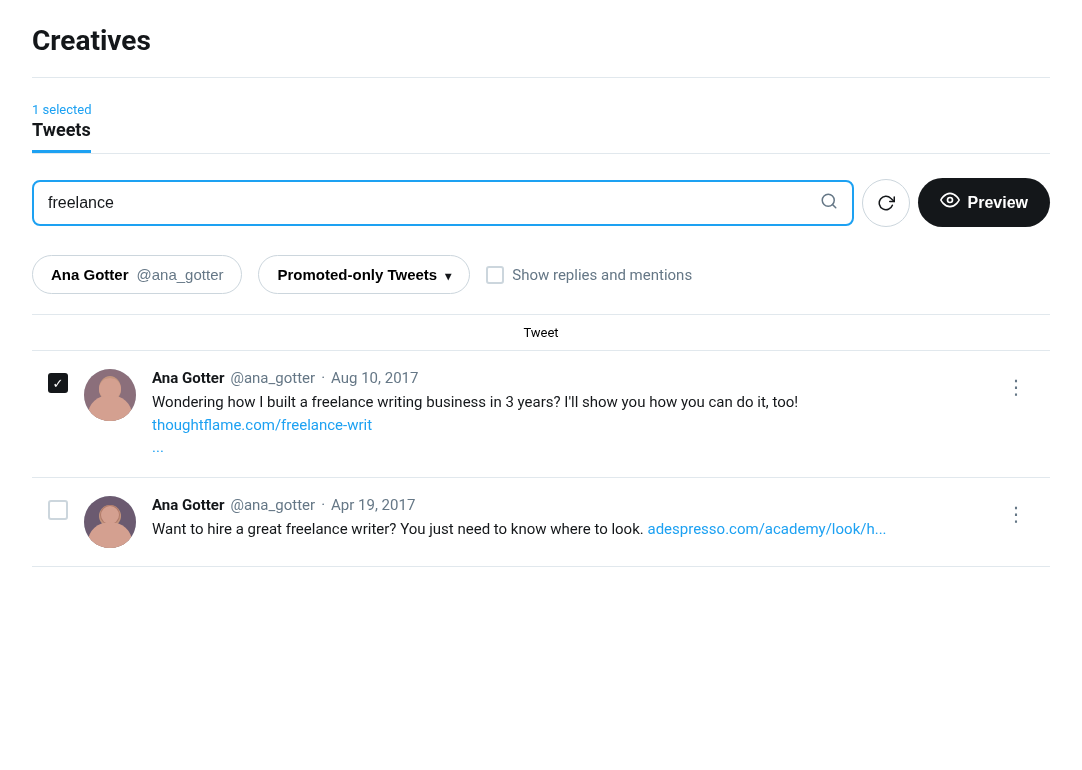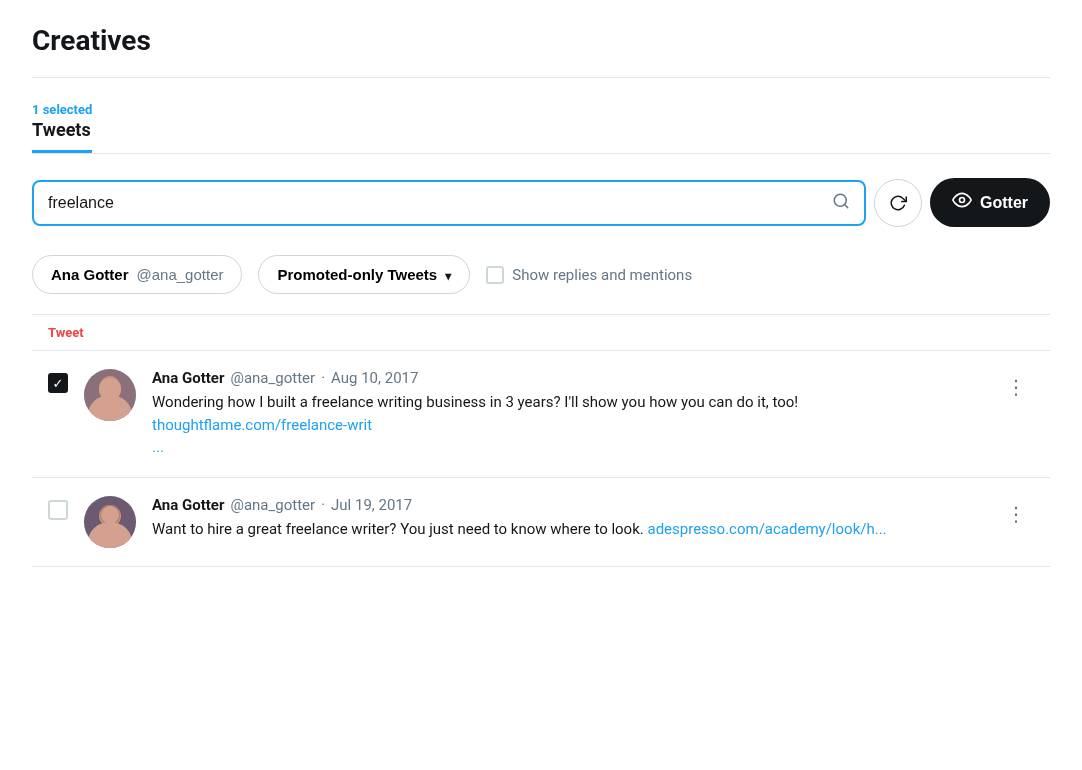--- a/index.html
+++ b/index.html
@@ -35,21 +35,21 @@
       cursor: pointer;
       padding-bottom: 10px;
       border-bottom: 3px solid transparent;
     }
     .tab.active {
       border-bottom: 3px solid #1da1f2;
     }
     .tab-count {
       font-size: 13px;
       color: #657786;
-      font-weight: 700;
+      font-weight: 400;
       margin-bottom: 2px;
     }
     .tab.active .tab-count {
       color: #1da1f2;
     }
     .tab-label {
       font-size: 18px;
       font-weight: 700;
       color: #14171a;
     }
@@ -179,24 +179,25 @@
       display: inline-block;
     }
     
     .tweet-table {
       width: 100%;
       border-top: 1px solid #e1e8ed;
     }
     .table-header {
       padding: 10px 16px;
       font-size: 13px;
-      font-weight: 700;
-      color: #ef4444;
+      font-weight: 400;
+      color: #000000;
       text-transform: none;
       border-bottom: 1px solid #e1e8ed;
+      text-align: center;
     }
     .tweet-row {
       display: flex;
       align-items: flex-start;
       padding: 18px 16px;
       border-bottom: 1px solid #e1e8ed;
       gap: 16px;
     }
     .tweet-checkbox {
       margin-top: 4px;
@@ -307,21 +308,21 @@
         <path d="M20.49 15a9 9 0 1 1-2.12-9.36L23 10"></path>
       </svg>
     </button>
     <button class="preview-btn">
       <span class="eye-icon">
         <svg width="20" height="20" viewBox="0 0 24 24" fill="none" stroke="#fff" stroke-width="2" stroke-linecap="round" stroke-linejoin="round">
           <path d="M1 12s4-8 11-8 11 8 11 8-4 8-11 8-11-8-11-8z"></path>
           <circle cx="12" cy="12" r="3"></circle>
         </svg>
       </span>
-      <span>Gotter</span>
+      <span>Preview</span>
     </button>
   </div>
 
   <div class="filter-row">
     <button class="author-btn">
       <span class="author-name">Ana Gotter</span>
       <span class="author-handle">@ana_gotter</span>
     </button>
     <button class="tweet-type-btn">
       <span>Promoted-only Tweets</span>
@@ -378,21 +379,21 @@
           <circle cx="26" cy="19" r="10" fill="#b07a6a"></circle>
           <circle cx="26" cy="19" r="9" fill="#d4a090"></circle>
           <ellipse cx="26" cy="46" rx="22" ry="20" fill="#d4a090"></ellipse>
         </svg>
       </div>
       <div class="tweet-content">
         <div class="tweet-meta">
           <span class="tweet-author-name">Ana Gotter</span>
           <span class="tweet-author-handle">@ana_gotter</span>
           <span class="tweet-dot">·</span>
-          <span class="tweet-date">Jul 19, 2017</span>
+          <span class="tweet-date">Apr 19, 2017</span>
         </div>
         <div class="tweet-text">
           <span>Want to hire a great freelance writer? You just need to know where to look.</span>
           <a class="tweet-link" href="#"> adespresso.com/academy/look/h...</a>
         </div>
       </div>
       <div class="more-btn">⋮</div>
     </div>
 
   </div>

